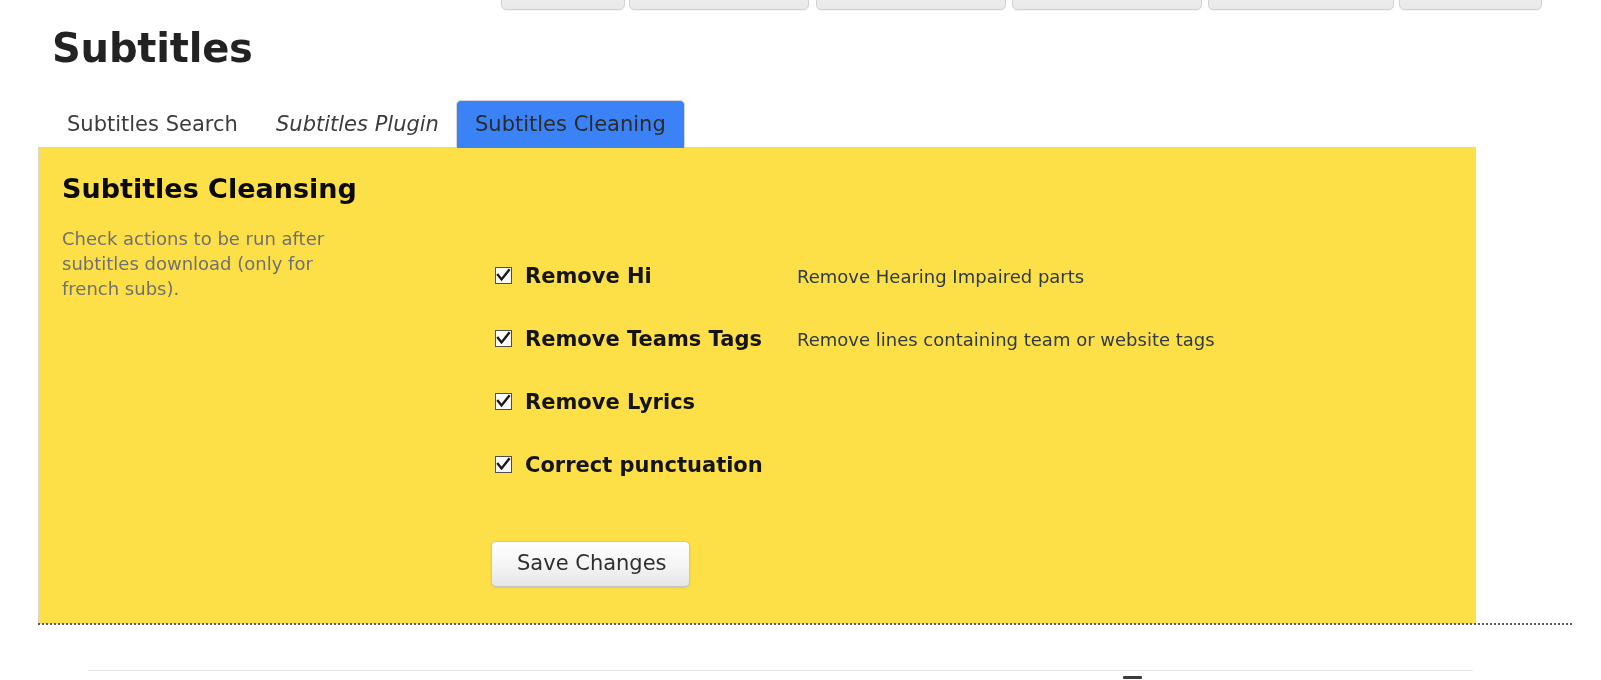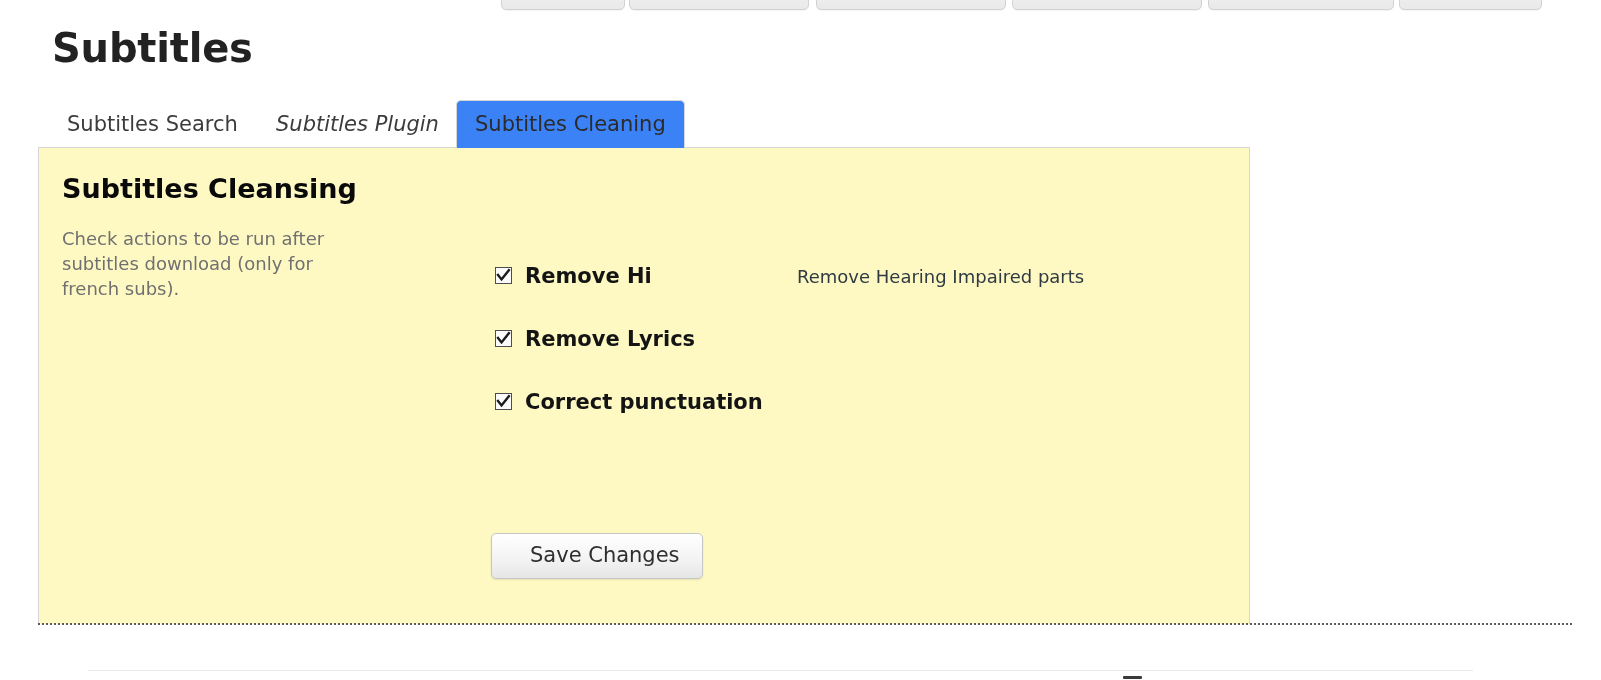--- a/index.html
+++ b/index.html
@@ -63,22 +63,22 @@
     border-top-left-radius: 5px;
     border-top-right-radius: 5px;
     color: #2b2b2b;
     z-index: 3;
   }
 
   
   #panel {
     position: absolute;
     left: 38px; top: 147px;
-    width: 1212px; height: 477px;
-    background: #fef9c3;
+    width: 1438px; height: 477px;
+    background: #fde047;
     border: 1px solid #d6d6d6;
     border-bottom: none;
     z-index: 2;
   }
   #panel-bottom-dots {
     position: absolute;
     left: 38px; top: 623px;
     width: 1534px;
     border-top: 2px dotted #5a5a5a;
     z-index: 2;
@@ -136,22 +136,22 @@
     left: 302px; top: 2px;
     font-size: 18px;
     color: #2f3a43;
     line-height: 22px;
     white-space: nowrap;
   }
 
   
   #save-btn {
     position: absolute;
-    left: 452px; top: 385px;
-    padding: 9px 22px 11px 38px;
+    left: 452px; top: 393px;
+    padding: 9px 22px 11px 25px;
     font-size: 21px;
     color: #2f2f2f;
     font-family: "DejaVu Sans", "Liberation Sans", sans-serif;
     background: linear-gradient(to bottom, #ffffff 0%, #f4f4f4 55%, #e6e6e6 100%);
     border: 1px solid #c6c6c6;
     border-radius: 5px;
     box-shadow: 0 1px 2px rgba(0,0,0,0.10);
     cursor: pointer;
     line-height: 24px;
   }
@@ -206,20 +206,30 @@
         <div class="opt-label">Remove Hi</div>
         <div class="opt-desc">Remove Hearing Impaired parts</div>
       </div>
       <div class="opt-row">
         <div class="opt-check">
           <svg width="15" height="15" viewBox="0 0 15 15">
             <path d="M2.2 7.4 L5.4 10.8 L12.6 2.6 L11.0 6.0 L5.6 12.4 Z" fill="#1b1b1b"></path>
             <path d="M2.0 7.0 L5.5 11.4 L12.9 2.2" stroke="#1b1b1b" stroke-width="2.4" fill="none" stroke-linecap="square"></path>
           </svg>
         </div>
+        <div class="opt-label">Remove Teams Tags</div>
+        <div class="opt-desc">Remove lines containing team or website tags</div>
+      </div>
+      <div class="opt-row">
+        <div class="opt-check">
+          <svg width="15" height="15" viewBox="0 0 15 15">
+            <path d="M2.2 7.4 L5.4 10.8 L12.6 2.6 L11.0 6.0 L5.6 12.4 Z" fill="#1b1b1b"></path>
+            <path d="M2.0 7.0 L5.5 11.4 L12.9 2.2" stroke="#1b1b1b" stroke-width="2.4" fill="none" stroke-linecap="square"></path>
+          </svg>
+        </div>
         <div class="opt-label">Remove Lyrics</div>
       </div>
       <div class="opt-row">
         <div class="opt-check">
           <svg width="15" height="15" viewBox="0 0 15 15">
             <path d="M2.2 7.4 L5.4 10.8 L12.6 2.6 L11.0 6.0 L5.6 12.4 Z" fill="#1b1b1b"></path>
             <path d="M2.0 7.0 L5.5 11.4 L12.9 2.2" stroke="#1b1b1b" stroke-width="2.4" fill="none" stroke-linecap="square"></path>
           </svg>
         </div>
         <div class="opt-label">Correct punctuation</div>

